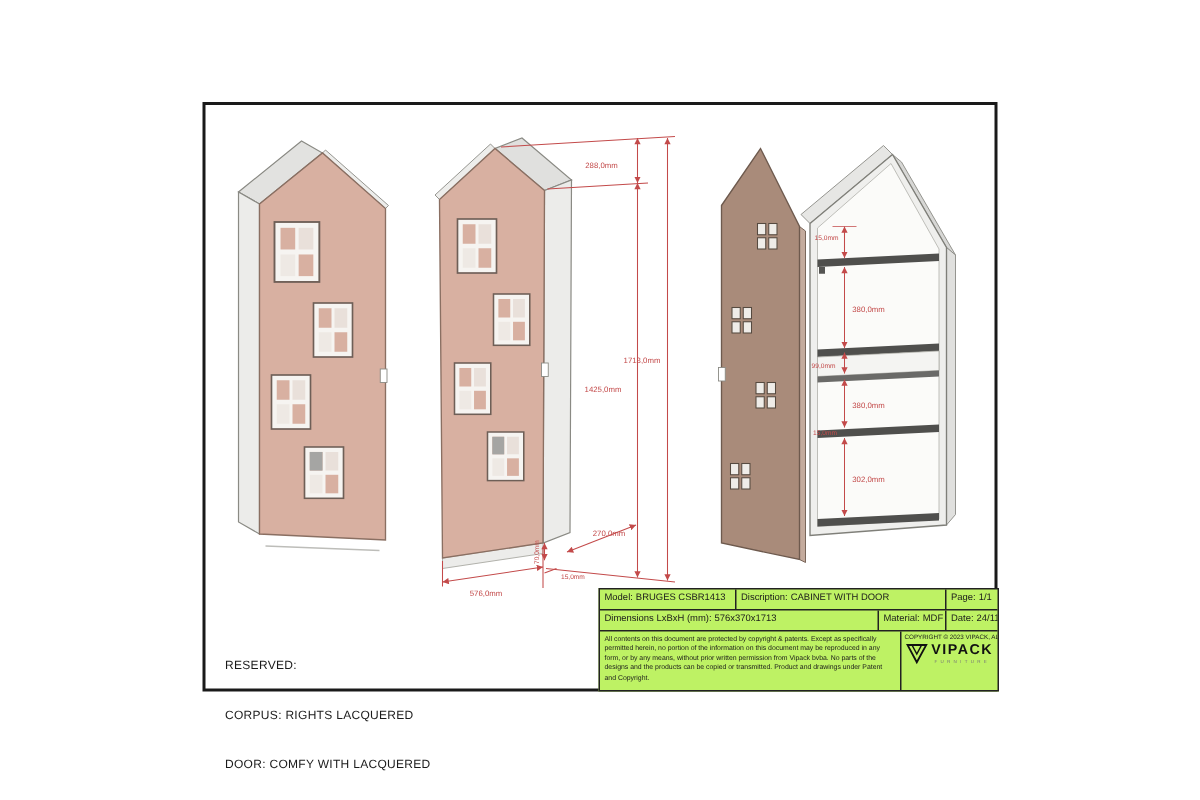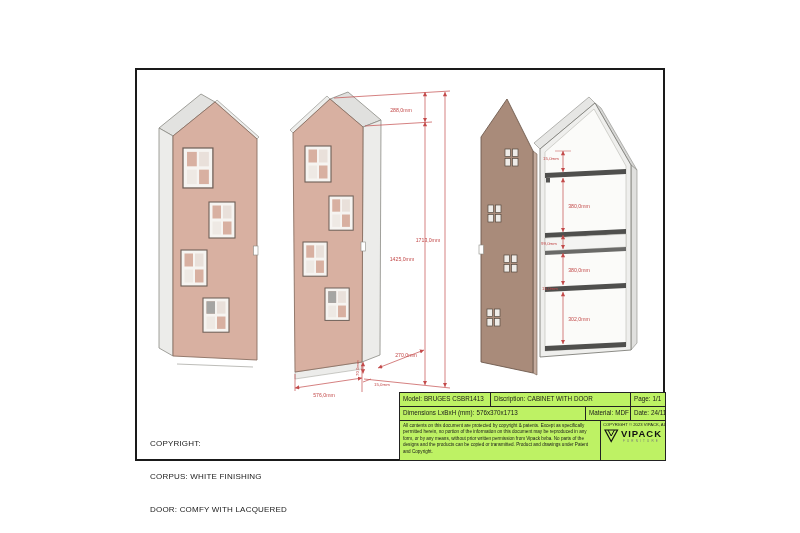--- a/index.html
+++ b/index.html
@@ -189,22 +189,22 @@
     </g>
     <text class="dimtxt-s" x="76" y="75" text-anchor="middle">15,0mm</text>
     <text class="dimtxt" x="104" y="123" text-anchor="middle">380,0mm</text>
     <text class="dimtxt-s" x="74" y="160" text-anchor="middle">99,0mm</text>
     <text class="dimtxt" x="104" y="187" text-anchor="middle">380,0mm</text>
     <text class="dimtxt-s" x="75" y="205" text-anchor="middle">15,0mm</text>
     <text class="dimtxt" x="104" y="236" text-anchor="middle">302,0mm</text>
   </svg>
 
   <div id="finishing">
-    <div>COPYRIGHT:</div>
-    <div>CORPUS: WHITE FINISHING</div>
+    <div>RESERVED:</div>
+    <div>CORPUS: RIGHTS LACQUERED</div>
     <div>DOOR: COMFY WITH LACQUERED</div>
   </div>
 
   <div id="titleblock">
     <div class="tb-row">
       <div class="tb-cell c-model">
         <span class="lbl">Model:</span><span>BRUGES CSBR1413</span>
       </div>
       <div class="tb-cell c-desc">
         <span class="lbl">Discription:</span><span>CABINET WITH DOOR</span>

